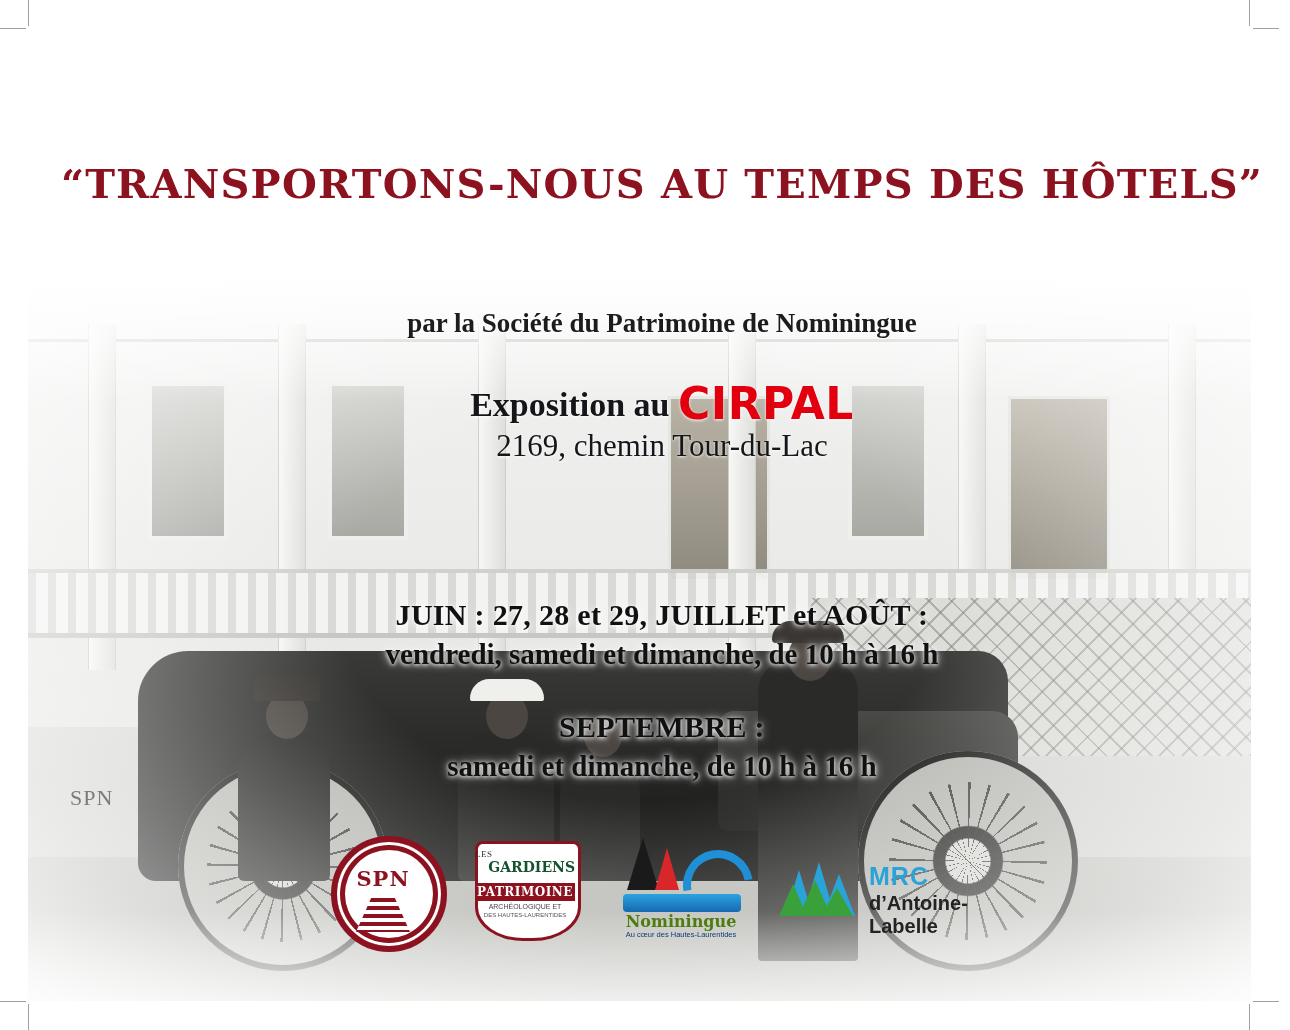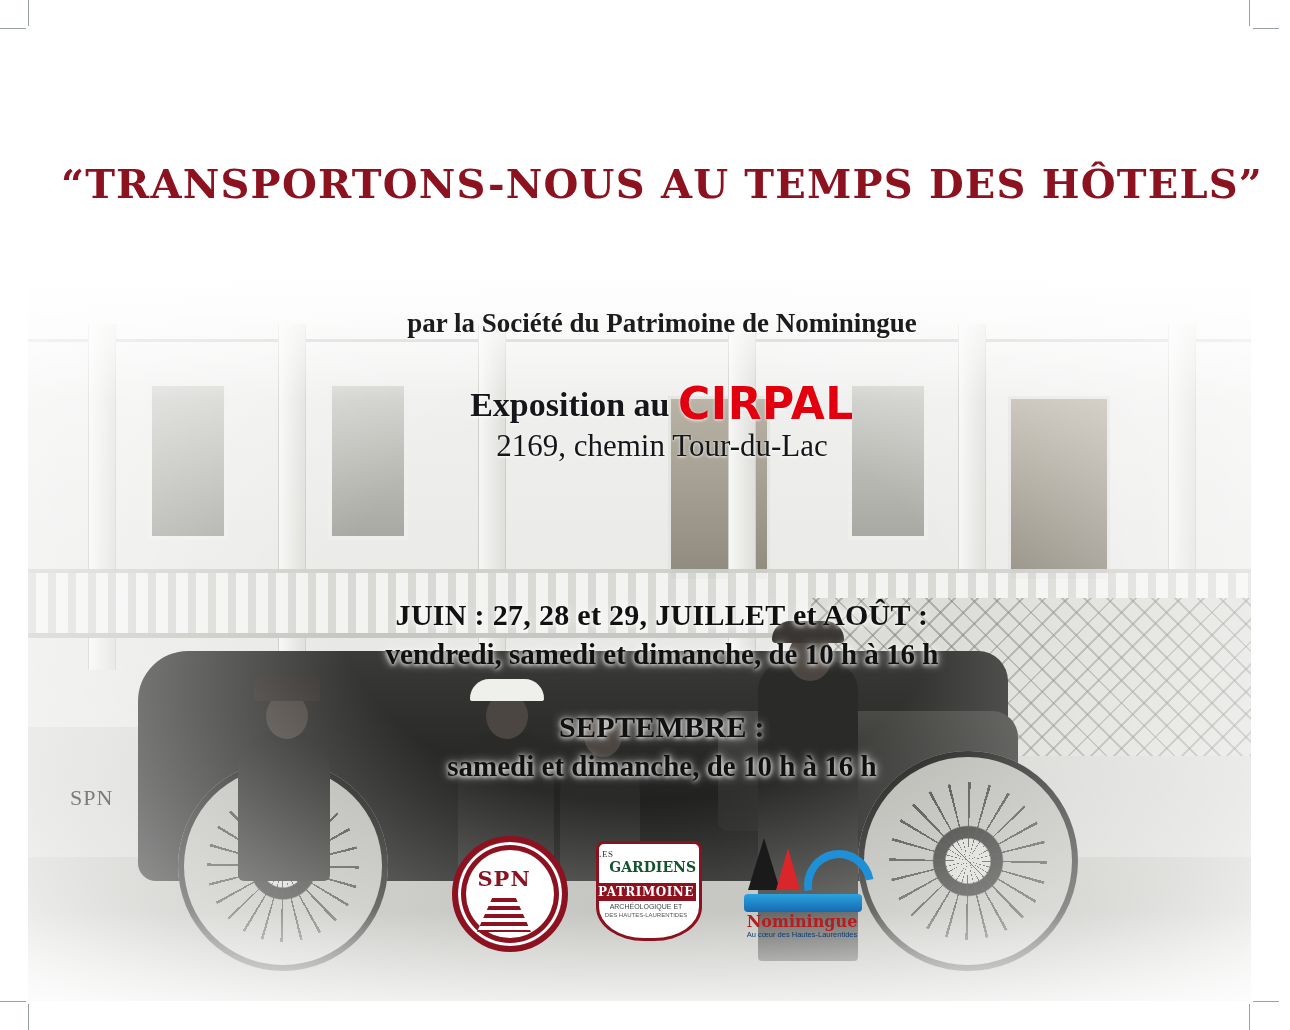--- a/index.html
+++ b/index.html
@@ -321,21 +321,21 @@
     border-bottom-color: transparent;
     transform: rotate(35deg);
   }
   .nom-water {
     position: absolute; left: 18px; top: 56px; width: 118px; height: 18px;
     background: linear-gradient(180deg,#2aa3e0,#1769b0);
     border-radius: 4px;
   }
   .nom-name {
     position: absolute; left: 6px; top: 74px; width: 140px; text-align: center;
-    font-family: "DejaVu Serif", serif; font-weight: 700; font-size: 16px; color: #b91c1c;
+    font-family: "DejaVu Serif", serif; font-weight: 700; font-size: 16px; color: #4d7c0f;
   }
   .nom-tag {
     position: absolute; left: 6px; top: 92px; width: 140px; text-align: center;
     font-family: "Liberation Sans", sans-serif; font-size: 7.5px; color: #0d3d6e;
   }
 
   
   .logo-mrc { width: 220px; height: 80px; }
   .mrc-peaks { position: absolute; left: 0; top: 12px; width: 86px; height: 56px; }
   .mrc-label-1 {
@@ -450,15 +450,27 @@
 
     <div class="logo logo-nom">
       <div class="nom-sail"></div>
       <div class="nom-sail2"></div>
       <div class="nom-arc"></div>
       <div class="nom-water"></div>
       <div class="nom-name">Nominingue</div>
       <div class="nom-tag">Au cœur des Hautes-Laurentides</div>
     </div>
 
+    <div class="logo logo-mrc">
+      <svg class="mrc-peaks" viewBox="0 0 86 56">
+        <polygon points="8,56 22,10 36,56" fill="#2aa3d8"></polygon>
+        <polygon points="26,56 42,2 58,56" fill="#2aa3d8"></polygon>
+        <polygon points="46,56 62,14 78,56" fill="#2aa3d8"></polygon>
+        <polygon points="2,56 16,24 30,56" fill="#3aa03a"></polygon>
+        <polygon points="22,56 38,20 54,56" fill="#3aa03a"></polygon>
+        <polygon points="44,56 60,28 76,56" fill="#3aa03a"></polygon>
+      </svg>
+      <div class="mrc-label-1">MRC</div>
+      <div class="mrc-label-2">d’Antoine-Labelle</div>
+    </div>
 
   </div>
 </div>
 
 </body></html>

